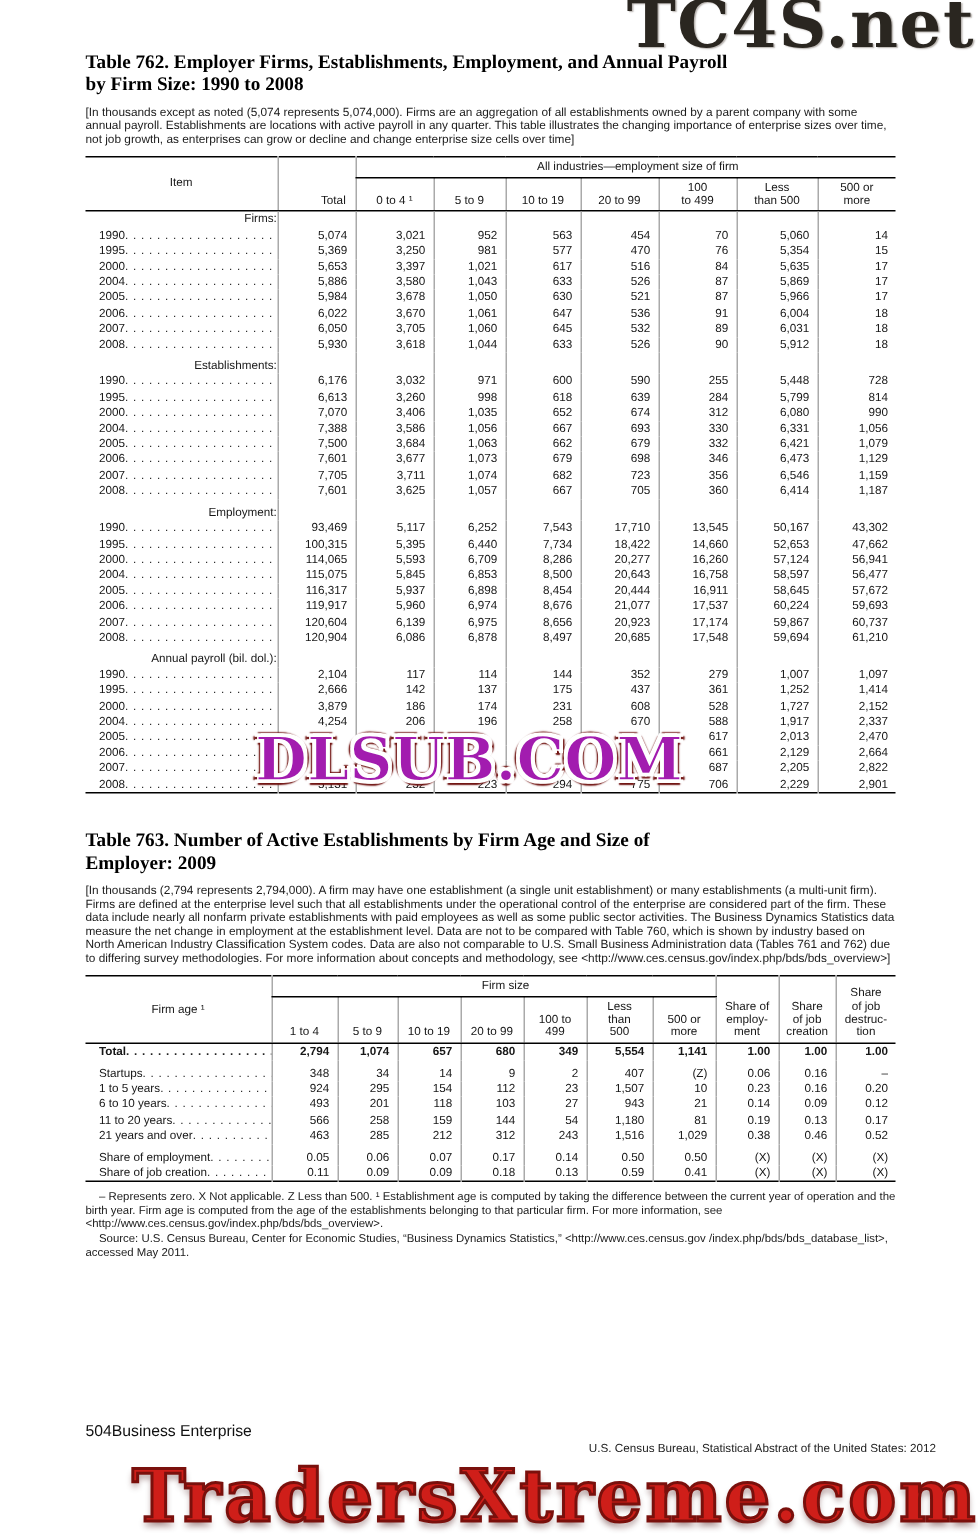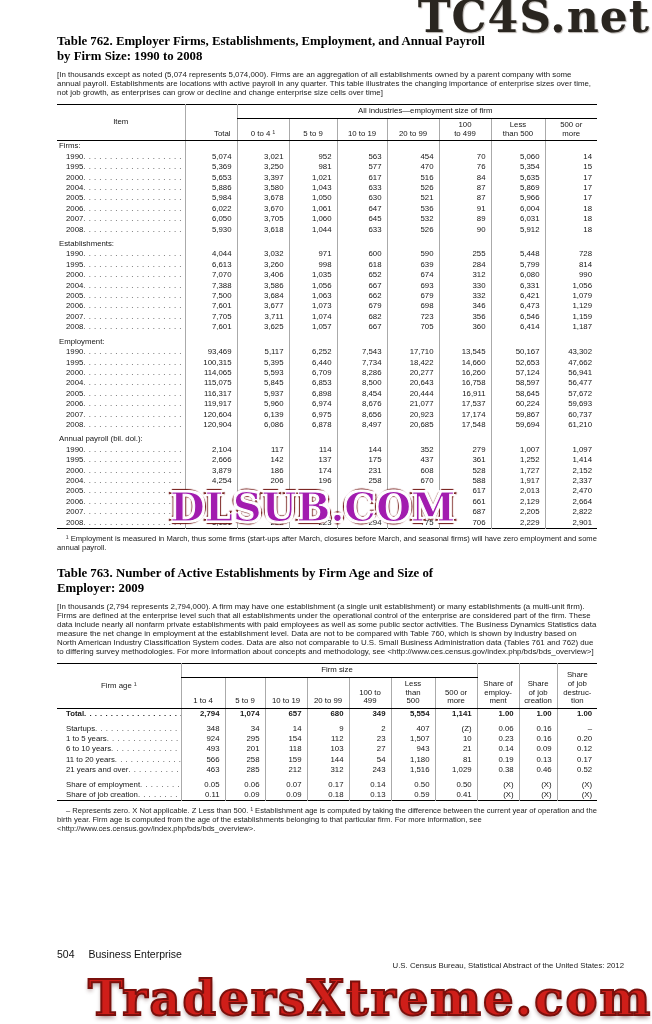--- a/index.html
+++ b/index.html
@@ -22,46 +22,46 @@
   }
   .wm-bottom{
     top:970px;left:88px;font-size:48px;letter-spacing:2px;color:#cf1e19;
     -webkit-text-stroke:2px #7a100c;
     text-shadow:0 3px 4px rgba(60,0,0,.45);
   }
 
   
   .t-title{font-family:"Liberation Serif","DejaVu Serif",serif;font-weight:bold;font-size:12.8px;line-height:15px;color:#000;margin:0 0 6px 0}
   .intro{font-size:7.9px;line-height:9px;margin:0 0 7px 0;color:#1a1a1a}
-  .block2{margin-top:14px}
+  .block2{margin-top:24px}
 
   
   table.t{border-collapse:collapse;table-layout:fixed;width:540px;font-size:7.8px;
           border-top:1.5px solid #000;border-bottom:1px solid #000}
   .t th{font-weight:normal;white-space:pre-line;vertical-align:bottom;text-align:center;
         line-height:8.8px;padding:2px 1px;border-bottom:1px solid #000;border-left:1px solid #aaa}
   .t th.item-h,.t th.age-h{vertical-align:middle;border-left:none}
   .t th.total-h{text-align:right;padding-right:6px}
   .t th.spanner{vertical-align:middle;padding:2px 0 2px 16px}
   .t td{line-height:10.4px;padding:0 5px 0 0;text-align:right;border-left:1px solid #aaa;
         overflow:hidden;white-space:nowrap}
   .t td.lbl{text-align:left;padding:0 0 0 9px;border-left:none}
-  .t td.seclabel{text-align:left;padding:0 0 0 2px;border-left:none}
+  .t td.seclabel{text-align:right;padding:0 0 0 2px;border-left:none}
   .t tr.gap td{padding-top:4px}
   .t tr.bold td{font-weight:bold}
   .lblflex{display:flex;align-items:flex-start;width:100%;overflow:hidden}
   .lblflex .dots{flex:1 1 auto;min-width:0;white-space:nowrap;overflow:hidden;letter-spacing:.5px;color:#222}
 
   
   .fn{font-size:7.6px;line-height:9px;margin:5px 0 0 0;text-indent:9px;color:#1a1a1a}
   .fn.src{margin-top:1px}
 
   
   .footer-left{position:absolute;left:57px;top:948px;font-size:10.5px;color:#111}
-  .footer-left .pg{margin-right:14px}
+  .footer-left .pg{margin-right:0}
   .footer-right{position:absolute;right:28px;top:961px;font-size:7.8px;color:#222;white-space:nowrap}
 </style>
 </head>
 <body>
 
 <div class="page">
 
   <div class="wm wm-top">TC4S.net</div>
 
   <div class="t-title">
@@ -252,21 +252,21 @@
           <td class="num"></td>
           <td class="num"></td>
         </tr>
         <tr class="datarow">
           <td class="lbl">
             <span class="lblflex">
               <span>1990</span>
               <span class="dots">. . . . . . . . . . . . . . . . . . . . . . . . . . . . . . . . . . . .</span>
             </span>
           </td>
-          <td class="num">4,044</td>
+          <td class="num">6,176</td>
           <td class="num">3,032</td>
           <td class="num">971</td>
           <td class="num">600</td>
           <td class="num">590</td>
           <td class="num">255</td>
           <td class="num">5,448</td>
           <td class="num">728</td>
         </tr>
         <tr class="datarow">
           <td class="lbl">
@@ -654,21 +654,20 @@
           <td class="num">223</td>
           <td class="num">294</td>
           <td class="num">775</td>
           <td class="num">706</td>
           <td class="num">2,229</td>
           <td class="num">2,901</td>
         </tr>
       </tbody>
   </table>
 
-  <p class="fn">¹ Employment is measured in March, thus some firms (start-ups after March, closures before March, and seasonal firms) will have zero employment and some annual payroll.</p>
 
   <div class="t-title block2">
     <div>Table 763. Number of Active Establishments by Firm Age and Size of</div>
     <div>Employer: 2009</div>
   </div>
   <p class="intro">[In thousands (2,794 represents 2,794,000). A firm may have one establishment (a single unit establishment) or many establishments (a multi-unit firm). Firms are defined at the enterprise level such that all establishments under the operational control of the enterprise are considered part of the firm. These data include nearly all nonfarm private establishments with paid employees as well as some public sector activities. The Business Dynamics Statistics data measure the net change in employment at the establishment level. Data are not to be compared with Table 760, which is shown by industry based on North American Industry Classification System codes. Data are also not comparable to U.S. Small Business Administration data (Tables 761 and 762) due to differing survey methodologies. For more information about concepts and methodology, see &lt;http://www.ces.census.gov/index.php/bds/bds_overview&gt;]</p>
 
   <table class="t" id="t763">
     <colgroup>
       <col style="width:124px">
@@ -854,20 +853,21 @@
           <td class="num">0.59</td>
           <td class="num">0.41</td>
           <td class="num">(X)</td>
           <td class="num">(X)</td>
           <td class="num">(X)</td>
         </tr>
       </tbody>
   </table>
 
   <p class="fn">– Represents zero. X Not applicable. Z Less than 500. ¹ Establishment age is computed by taking the difference between the current year of operation and the birth year. Firm age is computed from the age of the establishments belonging to that particular firm. For more information, see &lt;http://www.ces.census.gov/index.php/bds/bds_overview&gt;.</p>
+  <p class="fn src">Source: U.S. Census Bureau, Center for Economic Studies, “Business Dynamics Statistics,” &lt;http://www.ces.census.gov /index.php/bds/bds_database_list&gt;, accessed May 2011.</p>
 
 </div>
 
 <div class="wm wm-mid">DLSUB.COM</div>
 
 <div class="footer-left">
   <span class="pg">504</span><span>Business Enterprise</span>
 </div>
 <div class="footer-right">U.S. Census Bureau, Statistical Abstract of the United States: 2012</div>
 

